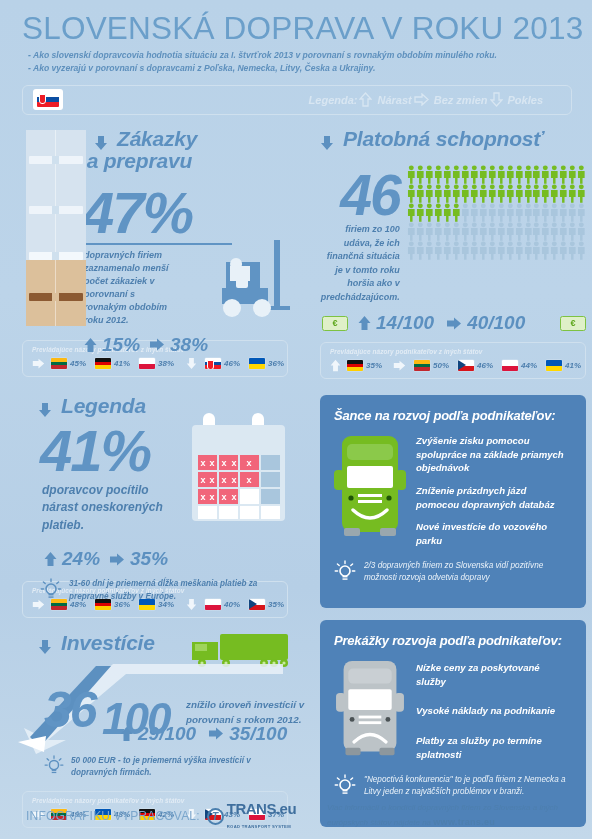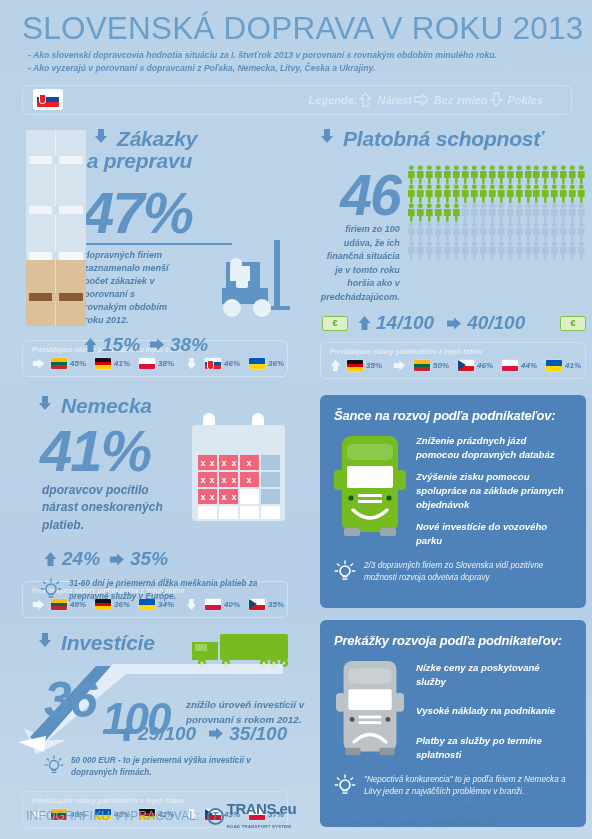--- a/index.html
+++ b/index.html
@@ -77,21 +77,21 @@
 
   
   .arr { display:inline-block; position:relative; }
   .arr svg { display:block; }
 
   
   .col-left { position:absolute; left:0; top:128px; width:302px; }
   .col-right { position:absolute; left:310px; top:128px; width:290px; }
 
   .sec { position: relative; padding: 0 14px 0 22px; }
-  .sec-head { display:flex; align-items:flex-start; gap:9px; }
+  .sec-head { display:flex; align-items:flex-end; gap:9px; }
   .sec-title {
     font-size:21px; font-style:italic; font-weight:bold; color:#5c90c0;
     line-height:1.08; letter-spacing:-0.2px;
   }
   .big-pct {
     font-size:58px; font-style:italic; font-weight:bold; color:#6094c4;
     line-height:0.92; letter-spacing:-2px;margin-top:12px;
   }
   .desc {
     font-size:9px; font-style:italic; font-weight:bold; color:#4d7fae;
@@ -355,21 +355,21 @@
           </g>
         </svg>
       </div>
 
       <div class="sec-head" style="padding-left:16px;">
         <span class="arr">
           <svg width="14" height="16" viewBox="0 0 14 16">
               <path d="M7 15 L13 8 L10 8 L10 1 L4 1 L4 8 L1 8 Z" fill="#5c90c0"></path>
             </svg>
         </span>
-        <span class="sec-title">Nemecka</span>
+        <span class="sec-title">Legenda</span>
       </div>
 
       <div class="big-pct" style="padding-left:18px;margin-top:6px;">41%</div>
       <div class="desc" style="padding-left:20px;margin-top:5px;width:160px;font-size:12px;">dporavcov pocítilo nárast oneskorených platieb.</div>
 
       <div class="stats" style="padding-left:22px;margin-top:14px;">
         <span class="st">
           <span class="arr">
             <svg width="13" height="16" viewBox="0 0 13 16">
                 <path d="M6.5 1 L12.5 8 L9.5 8 L9.5 15 L3.5 15 L3.5 8 L0.5 8 Z" fill="#5c90c0"></path>
@@ -473,21 +473,21 @@
       <div class="sec-head" style="padding-left:16px;">
         <span class="arr">
           <svg width="14" height="16" viewBox="0 0 14 16">
               <path d="M7 15 L13 8 L10 8 L10 1 L4 1 L4 8 L1 8 Z" fill="#5c90c0"></path>
             </svg>
         </span>
         <span class="sec-title">Investície</span>
       </div>
 
       <div style="position:relative;height:72px;">
-        <span class="big-pct" style="position:absolute;left:22px;top:10px;font-size:50px;">36</span>
+        <span class="big-pct" style="position:absolute;left:22px;top:20px;font-size:50px;">36</span>
         <span class="big-pct" style="position:absolute;left:80px;top:32px;font-size:44px;">100</span>
         <span class="desc" style="position:absolute;left:164px;top:42px;width:125px;font-size:9.8px;line-height:1.6;">znížilo úroveň investícií v porovnaní s rokom 2012.</span>
       </div>
 
       <div class="stats" style="padding-left:98px;margin-top:-4px;gap:12px;">
         <span class="st">
           <span class="arr">
             <svg width="13" height="16" viewBox="0 0 13 16">
                 <path d="M6.5 1 L12.5 8 L9.5 8 L9.5 15 L3.5 15 L3.5 8 L0.5 8 Z" fill="#5c90c0"></path>
               </svg>
@@ -1058,22 +1058,22 @@
               <rect x="24" y="66" width="24" height="3"></rect>
             </g>
             <circle cx="17" cy="64" r="2.6" fill="#1e5407"></circle>
             <circle cx="55" cy="64" r="2.6" fill="#1e5407"></circle>
             <path d="M19 76 Q36 92 53 76" stroke="#fff" stroke-width="3.4" fill="none" stroke-linecap="round"></path>
             <rect x="10" y="94" width="16" height="8" rx="2" fill="#9aa7ae"></rect>
             <rect x="46" y="94" width="16" height="8" rx="2" fill="#9aa7ae"></rect>
           </svg>
         </div>
         <ul style="flex:1;padding-top:2px;">
+          <li>Zvýšenie zisku pomocou spolupráce na základe priamych objednávok</li>
           <li>Zníženie prázdnych jázd pomocou dopravných databáz</li>
-          <li>Zvýšenie zisku pomocou spolupráce na základe priamych objednávok</li>
           <li>Nové investície do vozového parku</li>
         </ul>
       </div>
       <div class="tip2">
         <span class="arr">
           <svg width="22" height="24" viewBox="0 0 22 24">
             <circle cx="11" cy="11" r="5" fill="none" stroke="#fff" stroke-width="1.6"></circle>
             <rect x="8.5" y="16" width="5" height="1.4" fill="#fff"></rect>
             <rect x="8.5" y="18.4" width="5" height="1.4" fill="#fff"></rect>
             <g stroke="#fff" stroke-width="1.4" stroke-linecap="round">

